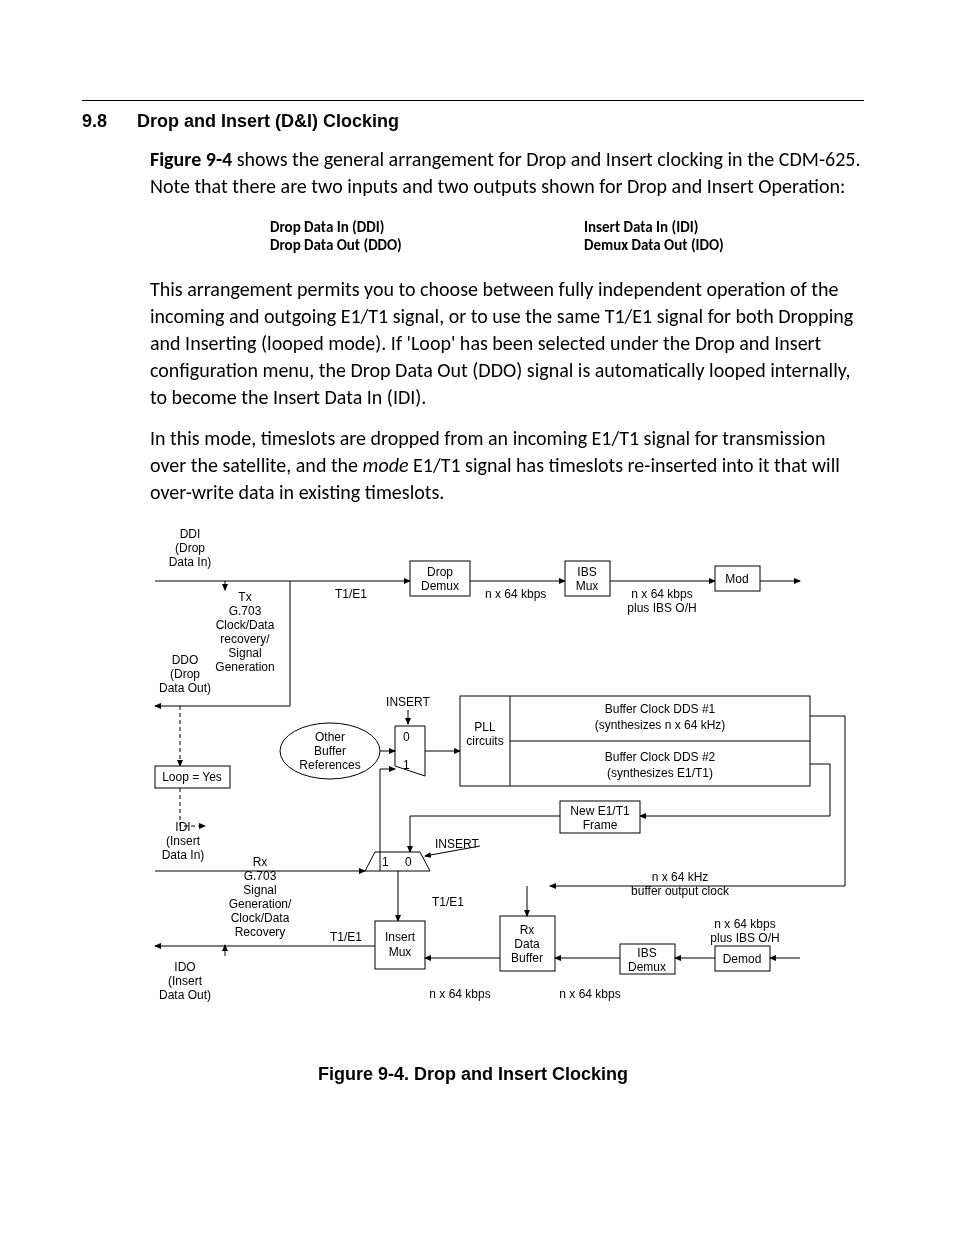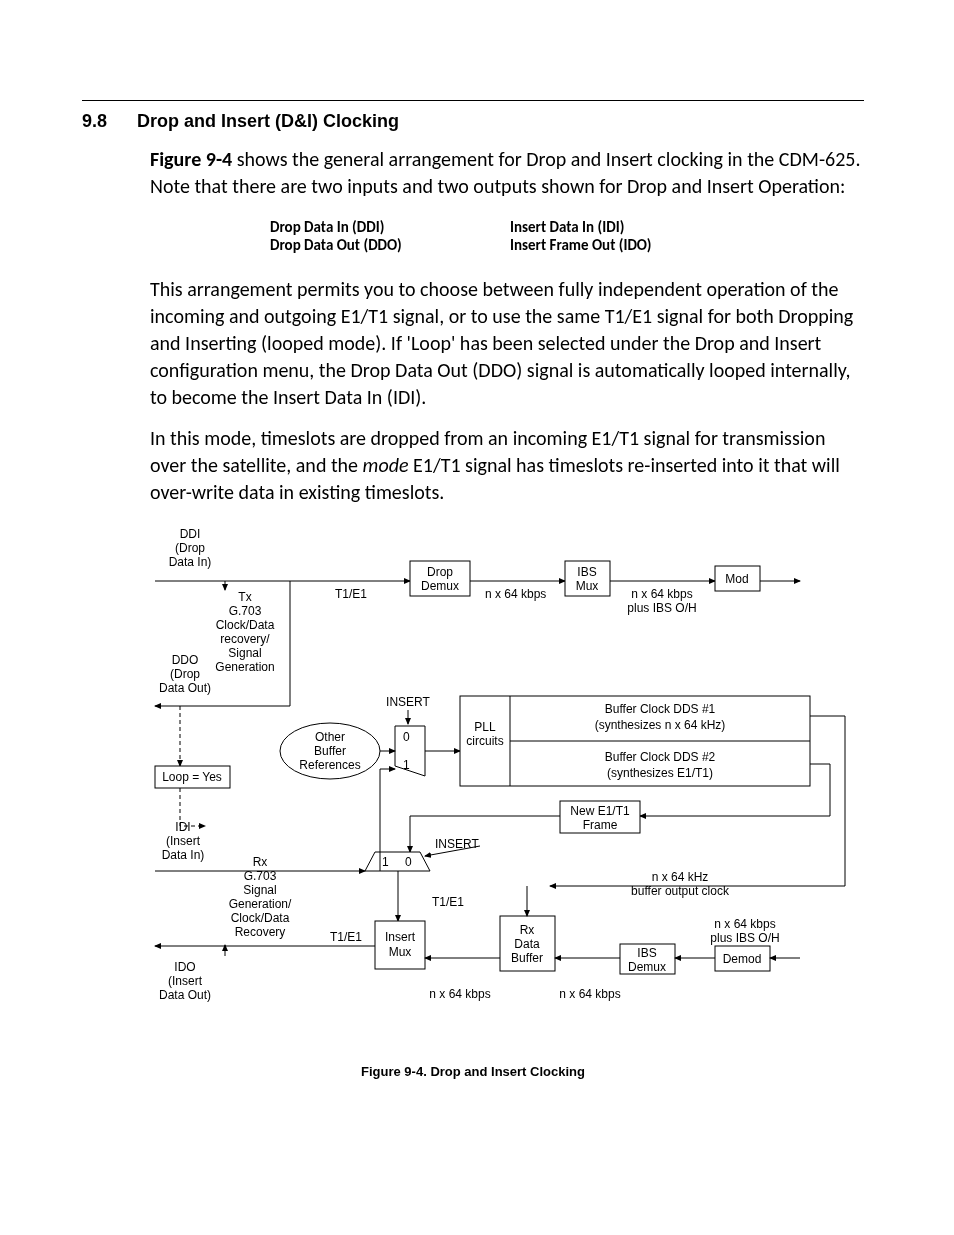--- a/index.html
+++ b/index.html
@@ -29,26 +29,26 @@
     font-size: 20px;
     line-height: 1.35;
     margin: 0 0 14px 68px;
   }
   .signal-table {
     margin: 18px 0 22px 188px;
     font-size: 15px;
     font-weight: bold;
   }
   .signal-row { display:flex; }
-  .signal-row .c1 { width: 240px; }
-  .signal-row .c2 { width: 250px; }
+  .signal-row .c1 { width: 290px; }
+  .signal-row .c2 { width: 250px; margin-left: 24px; }
   .figure-caption {
     font-family: Arial, Helvetica, sans-serif;
     font-weight: bold;
-    font-size: 13px;
+    font-size: 18px;
     text-align: center;
     margin-top: 14px;
   }
   .diagram {
     margin: 20px 0 0 68px;
   }
   .footer-hr {
     border-top: 1px solid #000;
     margin-top: 180px;
   }
@@ -77,21 +77,21 @@
     <span> shows the general arrangement for Drop and Insert clocking in the CDM-625. Note that there are two inputs and two outputs shown for Drop and Insert Operation:</span>
   </p>
 
   <div class="signal-table">
     <div class="signal-row">
       <span class="c1">Drop Data In (DDI)</span>
       <span class="c2">Insert Data In (IDI)</span>
     </div>
     <div class="signal-row">
       <span class="c1">Drop Data Out (DDO)</span>
-      <span class="c2">Insert Frame Out (IDO)</span>
+      <span class="c2">Demux Data Out (IDO)</span>
     </div>
   </div>
 
   <p class="body-text">This arrangement permits you to choose between fully independent operation of the incoming and outgoing E1/T1 signal, or to use the same T1/E1 signal for both Dropping and Inserting (looped mode). If 'Loop' has been selected under the Drop and Insert configuration menu, the Drop Data Out (DDO) signal is automatically looped internally, to become the Insert Data In (IDI).</p>
 
   <p class="body-text">
     <span>In this mode, timeslots are dropped from an incoming E1/T1 signal for transmission over the satellite, and the </span><i>mode</i><span> E1/T1 signal has timeslots re-inserted into it that will over-write data in existing timeslots.</span>
   </p>
 
   <div class="diagram">

